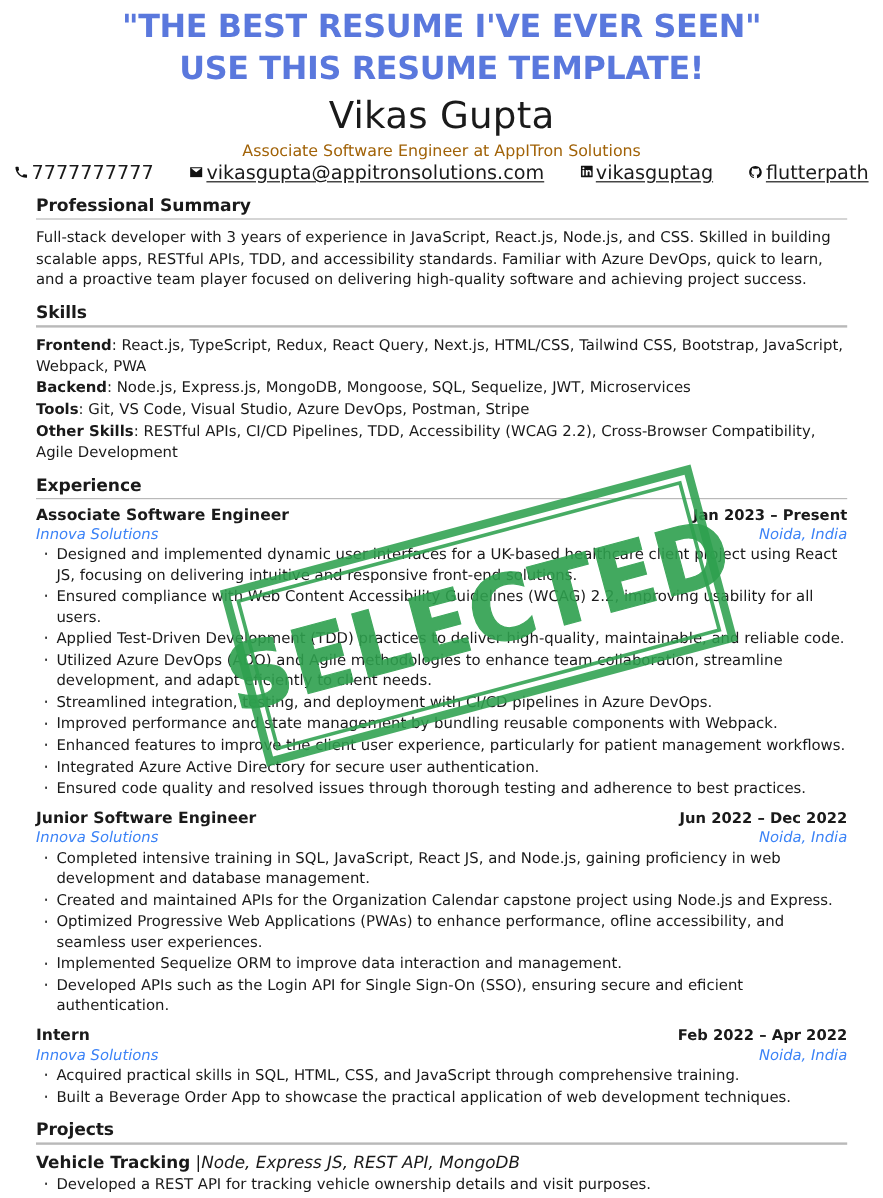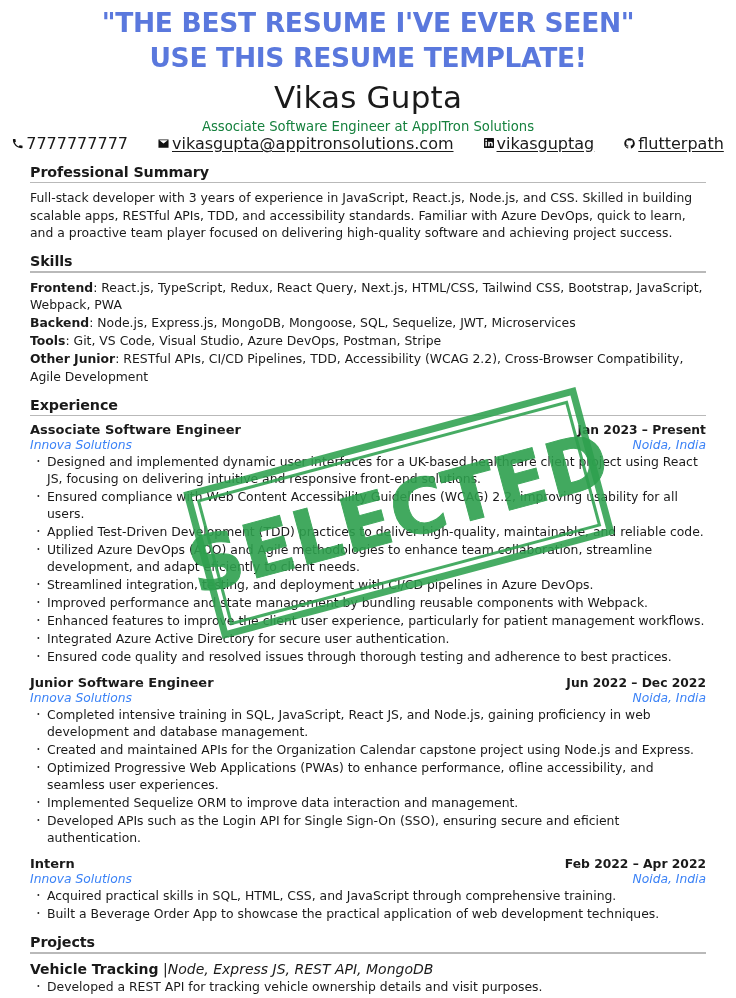--- a/index.html
+++ b/index.html
@@ -33,21 +33,21 @@
     font-size: 31px;
     font-weight: 400;
     line-height: 1.15;
     margin-top: 4px;
     letter-spacing: 0.2px;
   }
   .headline {
     text-align: center;
     font-size: 13.2px;
     margin-top: 3px;
-    color: #15803d;
+    color: #a16207;
   }
   .contacts {
     display: flex;
     justify-content: center;
     align-items: center;
     gap: 30px;
     margin-top: 0;
     font-size: 16px;
     white-space: nowrap;
   }
@@ -198,21 +198,21 @@
     <div class="summary">Full-stack developer with 3 years of experience in JavaScript, React.js, Node.js, and CSS. Skilled in building scalable apps, RESTful APIs, TDD, and accessibility standards. Familiar with Azure DevOps, quick to learn, and a proactive team player focused on delivering high-quality software and achieving project success.</div>
   </div>
 
   <div class="section">
     <div class="section-title">Skills</div>
     <div class="rule"></div>
     <div>
       <div class="skills-line"><b>Frontend</b>: <span>React.js, TypeScript, Redux, React Query, Next.js, HTML/CSS, Tailwind CSS, Bootstrap, JavaScript, Webpack, PWA</span></div>
       <div class="skills-line"><b>Backend</b>: <span>Node.js, Express.js, MongoDB, Mongoose, SQL, Sequelize, JWT, Microservices</span></div>
       <div class="skills-line"><b>Tools</b>: <span>Git, VS Code, Visual Studio, Azure DevOps, Postman, Stripe</span></div>
-      <div class="skills-line"><b>Other Junior</b>: <span>RESTful APIs, CI/CD Pipelines, TDD, Accessibility (WCAG 2.2), Cross-Browser Compatibility, Agile Development</span></div>
+      <div class="skills-line"><b>Other Skills</b>: <span>RESTful APIs, CI/CD Pipelines, TDD, Accessibility (WCAG 2.2), Cross-Browser Compatibility, Agile Development</span></div>
     </div>
   </div>
 
   <div class="section">
     <div class="section-title">Experience</div>
     <div class="rule"></div>
 
     <div class="job">
       <div class="job-row">
         <span class="job-title">Associate Software Engineer</span>

